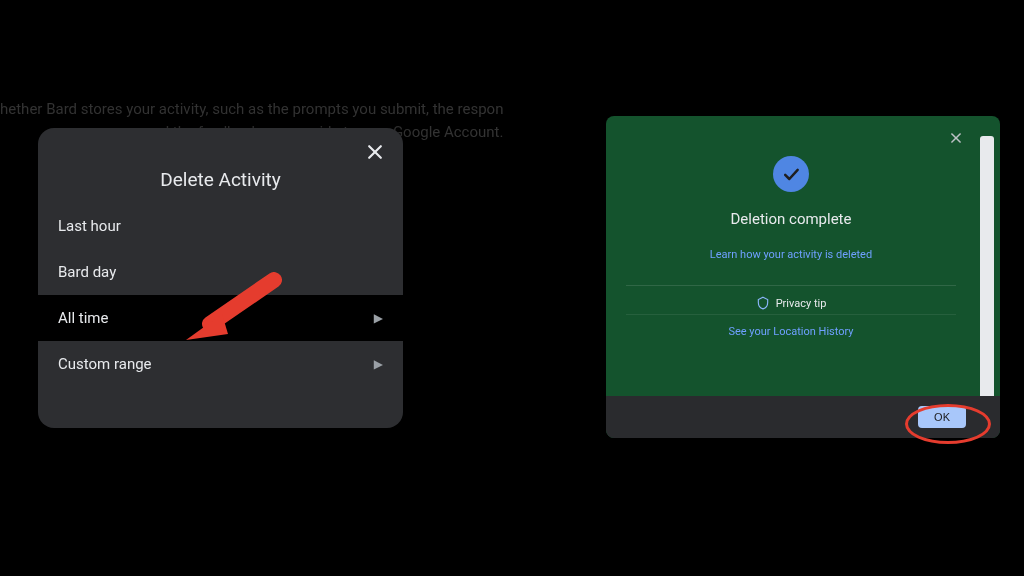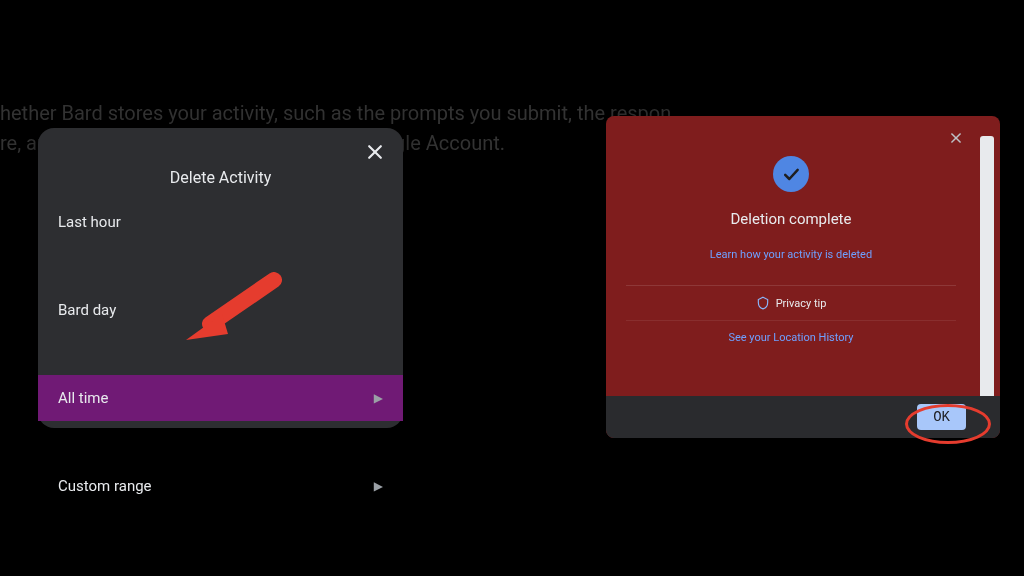--- a/index.html
+++ b/index.html
@@ -6,71 +6,72 @@
     body {
       width: 1024px; height: 576px;
       background: #000;
       font-family: 'Google Sans', Roboto, Arial, sans-serif;
       position: relative; overflow: hidden;
       color: #e8eaed;
     }
     
     .bg-text {
       position: absolute; left: 0; top: 98px;
-      color: #555; font-size: 20px; line-height: 1.5;
+      color: #555; font-size: 15px; line-height: 1.5;
       opacity: 0.6;
+      text-align: right;
     }
     .bg-text p { white-space: nowrap; }
 
     
     .dialog-left {
       position: absolute;
       left: 38px; top: 128px;
       width: 365px; height: 300px;
       background: #2d2e31;
       border-radius: 16px;
       box-shadow: 0 6px 24px rgba(0,0,0,.5);
       padding: 14px 0 6px;
     }
     .close-x {
       position: absolute; top: 10px; right: 14px;
       width: 28px; height: 28px;
       display: flex; align-items: center; justify-content: center;
       cursor: pointer; color: #e8eaed; font-size: 20px;
     }
     .dlg-title {
-      text-align: center; font-size: 16px; font-weight: 400;
+      text-align: center; font-size: 19px; font-weight: 400;
       margin-top: 26px; margin-bottom: 12px;
     }
-    .menu { display: flex; flex-direction: column; gap: 42px; }
+    .menu { display: flex; flex-direction: column; }
     .menu-item {
       height: 46px; display: flex; align-items: center;
       padding: 0 20px; cursor: pointer;
       font-size: 15px; color: #e8eaed;
       position: relative;
     }
-    .menu-item.hovered { background: #701a75; }
+    .menu-item.hovered { background: #000000; }
     .menu-item .chev {
       position: absolute; right: 20px; color: #9aa0a6; font-size: 12px;
     }
 
     
     .arrow {
       position: absolute;
       left: 182px; top: 272px;
       width: 100px; height: 70px;
       pointer-events: none;
     }
 
     
     .dialog-right {
       position: absolute;
       left: 606px; top: 116px;
       width: 394px; height: 322px;
-      background: #7f1d1d;
+      background: #14532d;
       border-radius: 8px;
       box-shadow: 0 6px 24px rgba(0,0,0,.5);
       overflow: hidden;
     }
     .dialog-right .close-x { top: 8px; right: 30px; font-size: 16px; color:#bdc1c6;}
     .scroll-edge {
       position: absolute; right: 6px; top: 20px;
       width: 14px; height: 264px;
       background: #e8eaed;
       border-radius: 3px;
@@ -92,39 +93,38 @@
       margin-top: 8px; color: #9aa0a6; text-align: center;
       padding: 0 24px; line-height: 1.45;
     }
     .learn-link { margin-top: 20px; color: #6fa0ff; cursor: pointer; }
     .tip-card {
       margin-top: 24px; width: 330px;
       border-top: 1px solid rgba(255,255,255,.12);
     }
     .tip-head {
       display:flex; align-items:center; justify-content:center; gap:6px;
-      padding: 10px 0 10px; color:#e8eaed;
+      padding: 10px 0 4px; color:#e8eaed;
       border-bottom: 1px solid rgba(255,255,255,.08);
     }
     .tip-head svg{width:14px;height:14px;}
     .tip-body { text-align: center; color:#cfcfcf; padding: 12px 8px 8px; }
     .loc-link { display:block; text-align:center; color:#6fa0ff; margin-top:10px; cursor:pointer; }
 
     .right-footer {
       position:absolute; left:0; right:0; bottom:0;
       height:42px; background:#2a2b2e;
       display:flex; align-items:center; justify-content:flex-end;
       padding-right: 34px;
     }
     .ok-btn {
       background:#a8c7fa; color:#202124;
       border:none; border-radius:4px;
-      padding:5px 16px; font-size:14px; font-weight:500;
+      padding:5px 16px; font-size:11px; font-weight:500;
       cursor:pointer;
-      font-family:Liberation Mono, monospace;
     }
     
     .red-circle {
       position:absolute;
       left: 905px; top: 404px;
       width: 86px; height: 40px;
       border: 3px solid #e53c2e;
       border-radius: 50%;
       pointer-events:none;
     }

